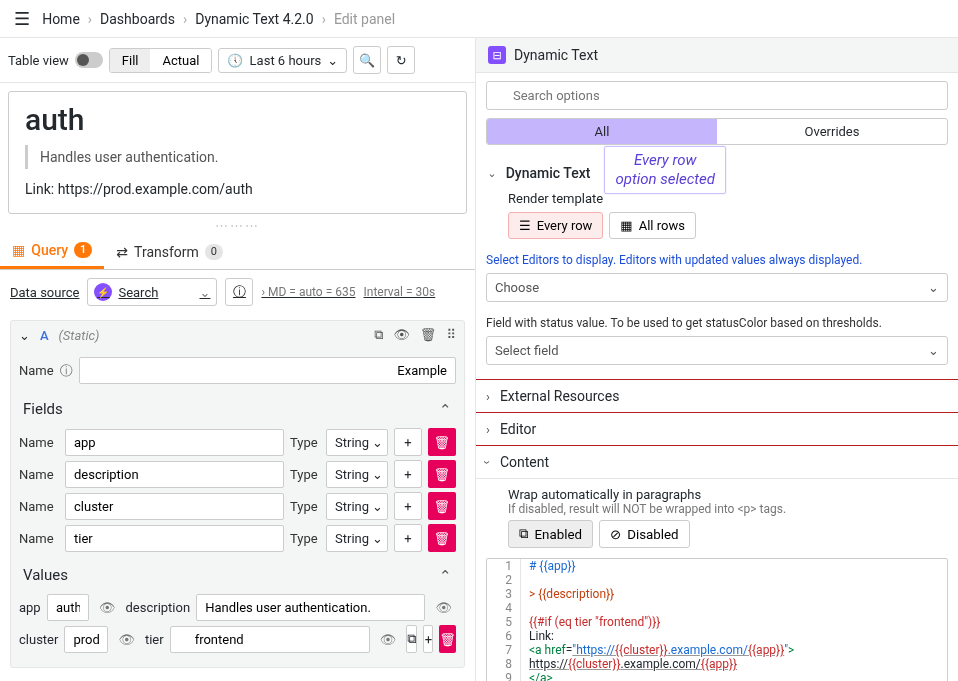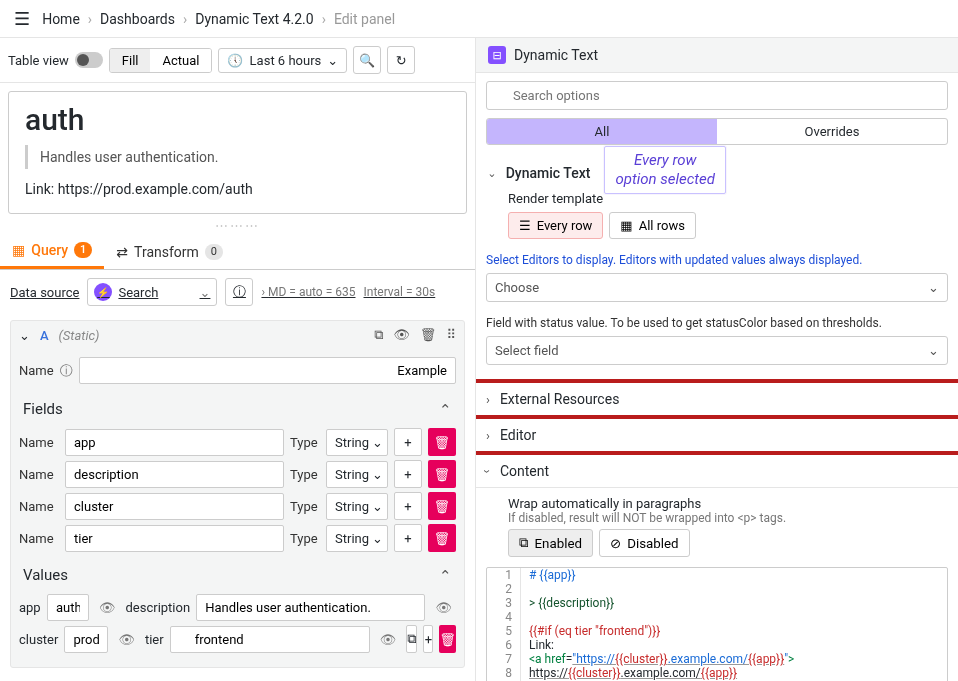--- a/index.html
+++ b/index.html
@@ -83,33 +83,33 @@
 .subdesc { font-size:12px; color:#777; margin-left:22px; }
 
 .render-buttons { display:flex; gap:6px; margin-left:22px; margin-bottom:14px; }
 .render-buttons button { border:1px solid #ccc; border-radius:3px; background:#fff; padding:5px 10px; display:flex; align-items:center; gap:6px; font-size:13px;}
 .render-buttons button.sel { background:#fdecec; border-color:#f5b0b0; }
 
 .annot { position:absolute; background:#fff; border:1px solid #c9c1ff; padding:4px 10px; color:#5a3fd6; font-family: Georgia, serif; font-style: italic; font-size:15px; text-align:center; border-radius:2px; line-height:1.25; box-shadow: 0 0 0 1px rgba(90,63,214,0.05);}
 
 .full-select { border:1px solid #ccc; border-radius:3px; padding:6px 8px; background:#fff; display:flex; justify-content:space-between; align-items:center; color:#555; font-size:13px; margin:4px 0 14px 0;}
 
-.row-line { border-top: 4px solid #b91c1c; margin: 0 -10px; padding: 8px 10px;}
+.row-line { border-top: 1px solid #b91c1c; margin: 0 -10px; padding: 8px 10px;}
 .row-line .caret3 { margin-right:10px; color:#555;}
 .row-line .title { font-size:14px; }
 
 .seg2 { display:flex; margin:4px 0 10px 22px; gap:6px;}
 .seg2 button { border:1px solid #ccc; border-radius:3px; padding:5px 10px; background:#fff; display:flex; align-items:center; gap:6px;}
 .seg2 button.active { background:#eee;}
 
 .code-block { border:1px solid #ccc; border-radius:2px; font-family: Menlo, Consolas, monospace; font-size:12px; margin-top:4px;}
 .code-line { display:flex; }
 .code-line .gutter { width:34px; text-align:right; padding-right:8px; color:#888; border-right:1px solid #e5e5e5; user-select:none;}
 .code-line .code { padding-left:8px; white-space: pre;}
-.c-blue{color:#1a6bd6;} .c-darkred{color:#14532d;} .c-green{color:#008040;} .c-red{color:#c72c2c;} .c-str{color:#1a6bd6;} .c-link{text-decoration: underline; text-decoration-color: #999;}
+.c-blue{color:#1a6bd6;} .c-darkred{color:#c2410c;} .c-green{color:#008040;} .c-red{color:#c72c2c;} .c-str{color:#1a6bd6;} .c-link{text-decoration: underline; text-decoration-color: #999;}
 
 </style>
 </head>
 <body>
 
 <div class="topbar">
   <span class="hamburger">☰</span>
   <span class="crumb">Home</span>
   <span class="crumb-sep">›</span>
   <span class="crumb">Dashboards</span>

